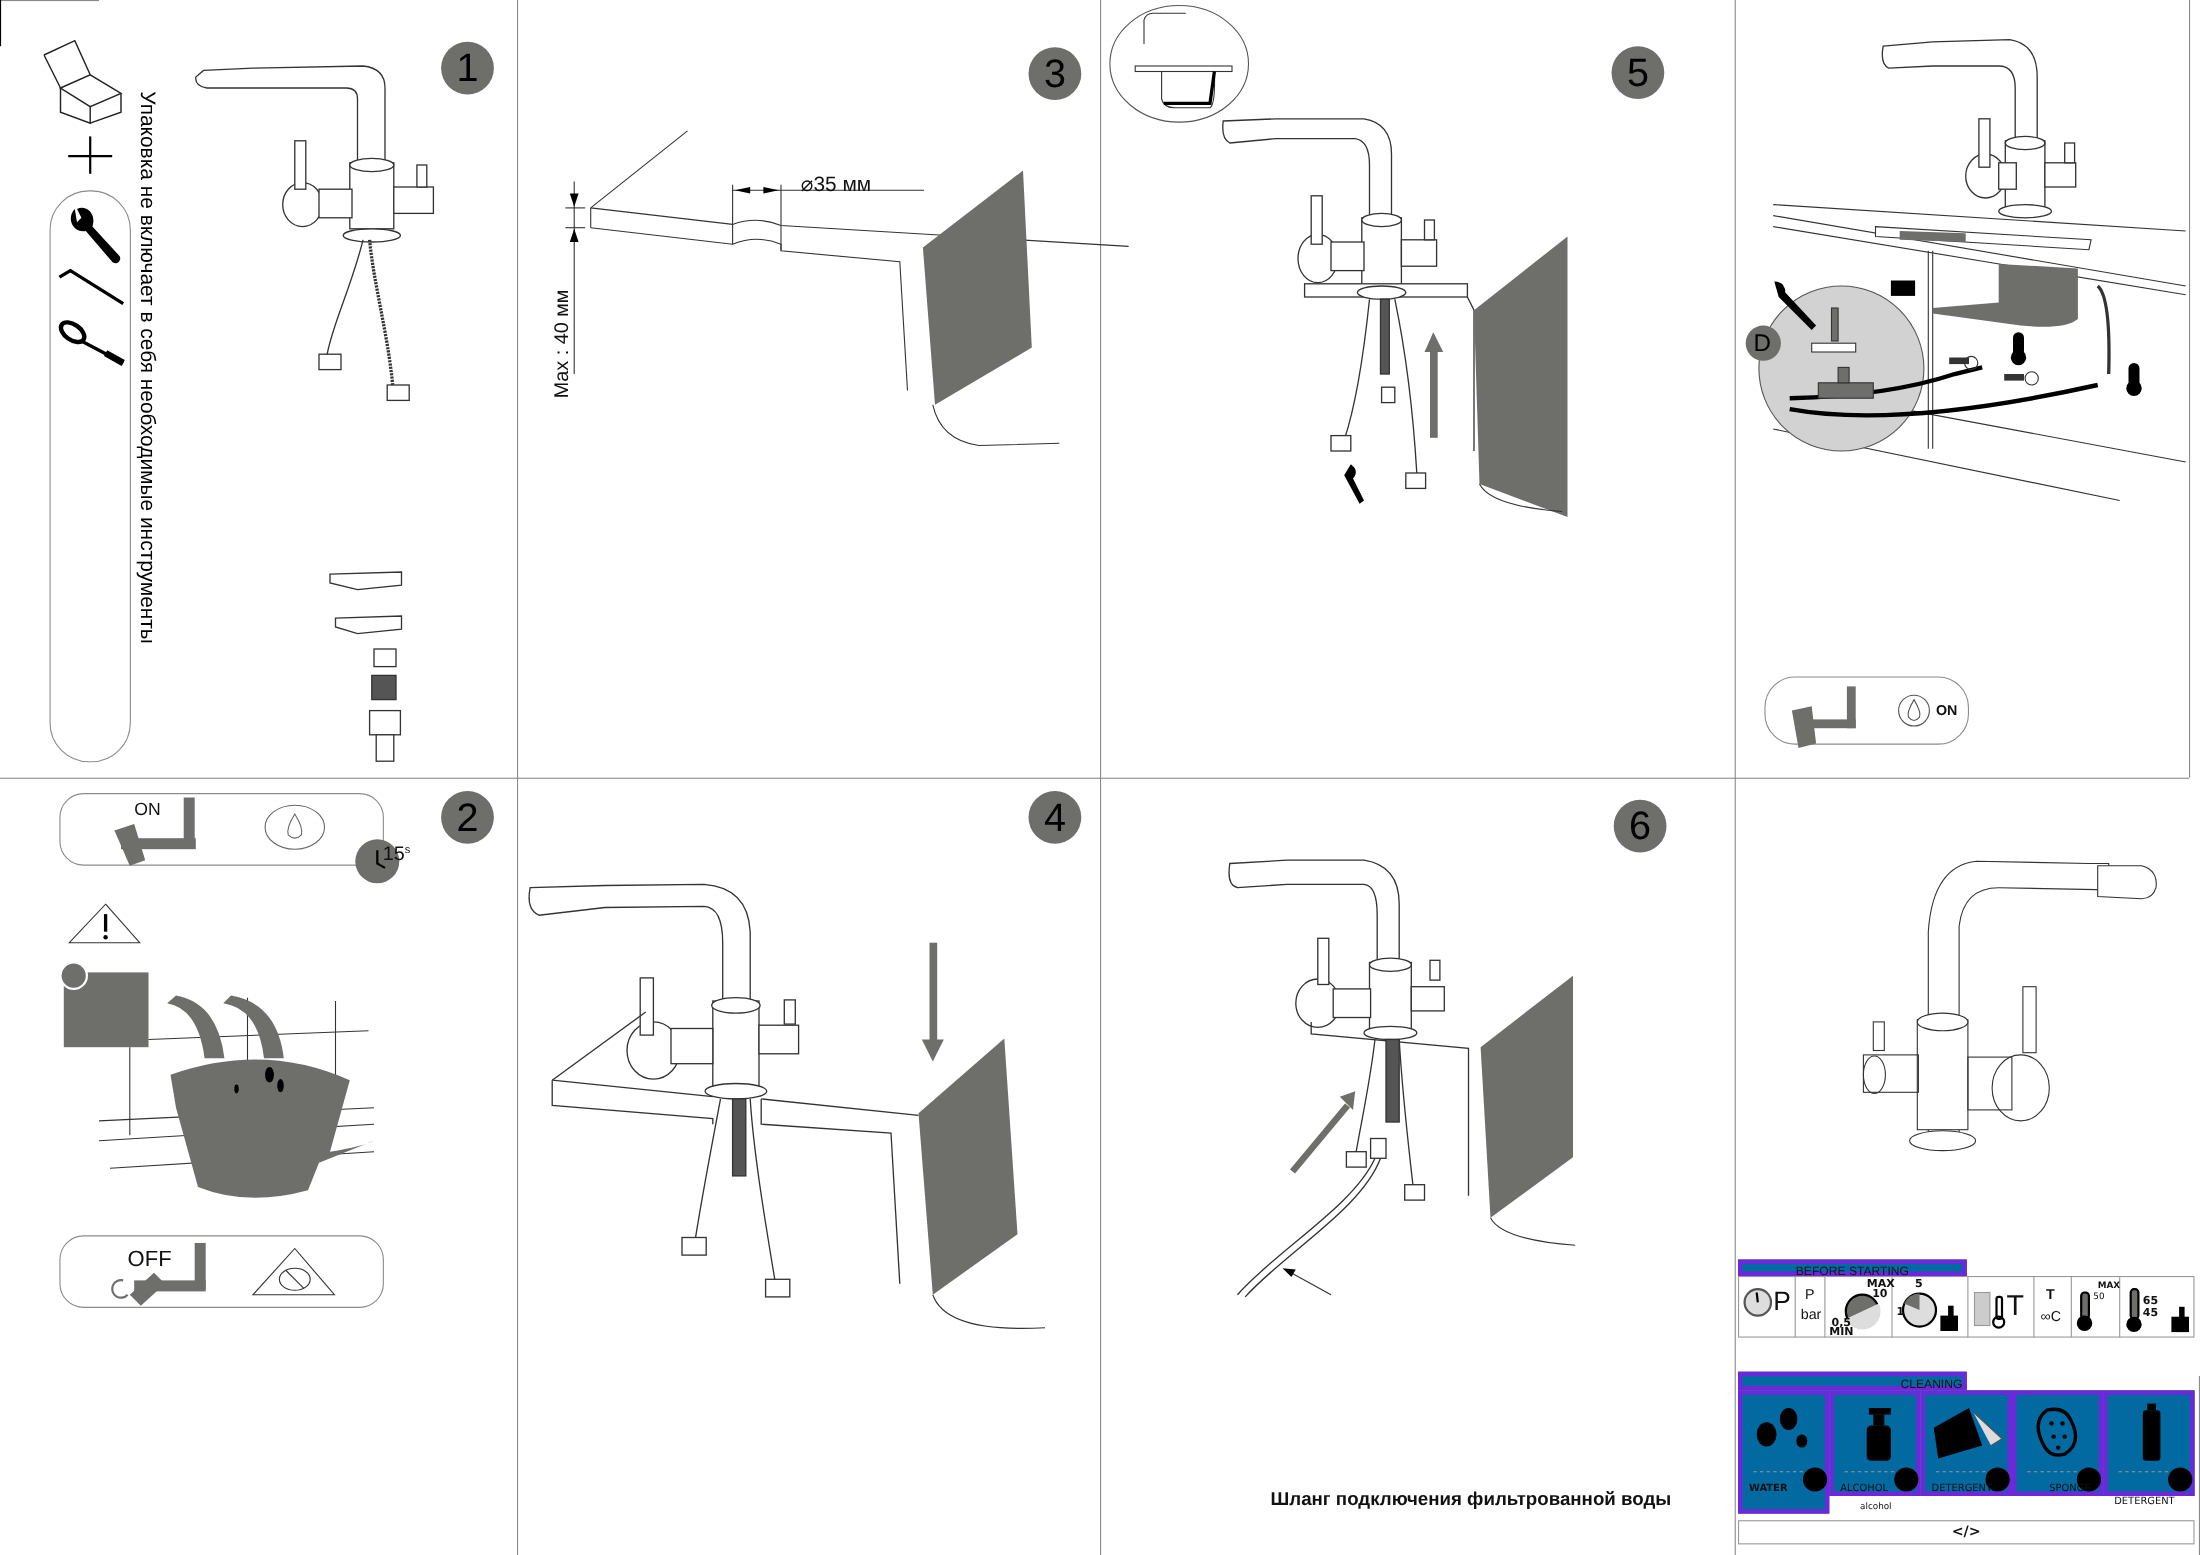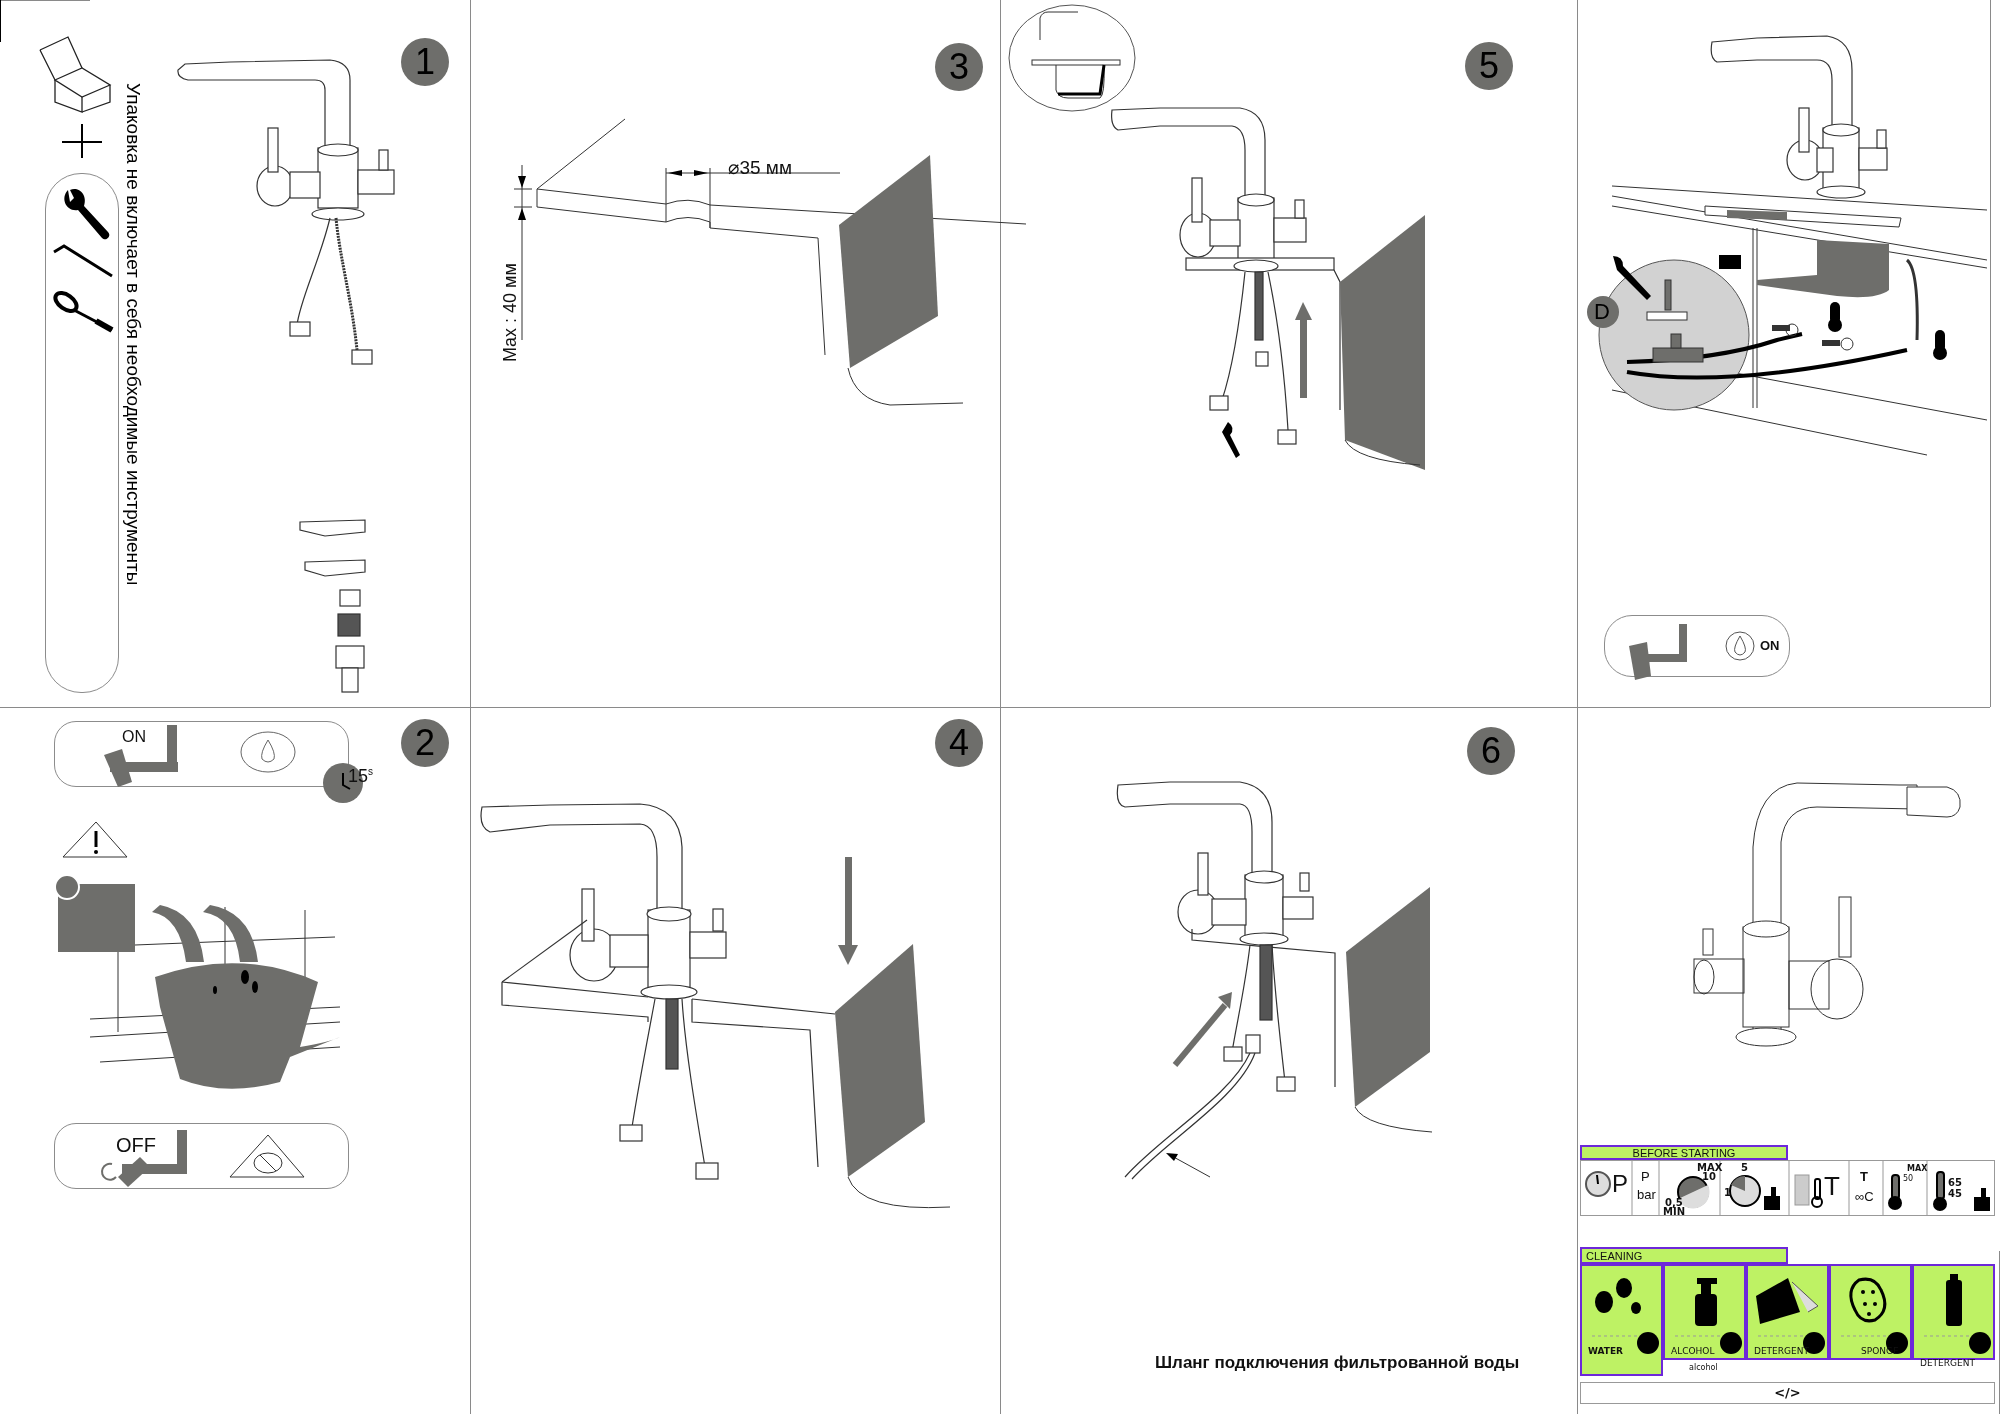--- a/index.html
+++ b/index.html
@@ -10,21 +10,21 @@
   .grid-h { position:absolute; height:1px; background:#8a8a8a; }
   .badge { position:absolute; width:48px; height:48px; border-radius:50%;
            background:#6e6e6b; color:#000; font-size:36px; line-height:48px;
            text-align:center; font-family:"Liberation Sans", sans-serif; }
   svg { position:absolute; left:0; top:0; overflow:visible; }
   .pill { position:absolute; border:1.2px solid #8c8c8c; border-radius:28px; box-sizing:border-box; }
   .vtext { position:absolute; writing-mode:vertical-rl; font-family:"Liberation Sans", sans-serif;
            font-size:19px; color:#000; white-space:nowrap; }
   .lbl { position:absolute; font-family:"Liberation Sans", sans-serif; white-space:nowrap; }
   .table-box { position:absolute; border:1px solid #999; box-sizing:border-box; }
-  .cell { position:absolute; border:2px solid #6d28d9; box-sizing:border-box; background:#bef264; }
+  .cell { position:absolute; border:4px solid #6d28d9; box-sizing:border-box; background:#0369a1; }
   .small { font-size:10px; font-family:"DejaVu Sans", sans-serif; }
   .dot { position:absolute; width:22px; height:22px; border-radius:50%; background:#000; }
 </style>
 </head>
 <body>
 
 <div class="grid-v" style="left:470px;top:0;height:1414px;"></div>
 <div class="grid-v" style="left:1000px;top:0;height:1414px;"></div>
 <div class="grid-v" style="left:1577px;top:0;height:1414px;"></div>
 <div class="grid-h" style="left:0;top:707px;width:1990px;"></div>
@@ -428,21 +428,21 @@
   <div class="lbl small" style="left:164px;top:455px;font-weight:bold;">5</div>
   <div class="lbl small" style="left:147px;top:480px;font-weight:bold;">1</div>
   <div class="lbl" style="left:247px;top:464px;font-size:26px;font-weight:lighter;">T</div>
   <div class="lbl" style="left:283px;top:462px;font-size:13px;font-weight:bold;">T</div>
   <div class="lbl" style="left:278px;top:482px;font-size:13px;">∞C</div>
   <div class="lbl small" style="left:330px;top:457px;font-size:8px;font-weight:bold;">MAX</div>
   <div class="lbl small" style="left:326px;top:467px;font-size:8px;">50</div>
   <div class="lbl small" style="left:371px;top:470px;font-weight:bold;">65</div>
   <div class="lbl small" style="left:371px;top:481px;font-weight:bold;text-align:center;">45</div>
 
-  <div class="cell" style="left:3px;top:540px;width:208px;height:17px;font-size:11px;line-height:15px;padding-left:4px;">
+  <div class="cell" style="left:3px;top:540px;width:208px;height:17px;font-size:11px;line-height:15px;padding-left:4px;text-align:right;">
     <span style="font-family:'Liberation Sans', sans-serif;">CLEANING</span>
   </div>
   <div class="table-box" style="left:3px;top:557px;width:415px;height:96px;"></div>
   <div id="cleaning-cells">
       <div class="cell" style="left: 3px; top: 557px; width: 83px; height: 112px; font-weight: bold;">
         <svg width="83" height="96">
           <ellipse cx="22" cy="36" rx="9" ry="11" fill="#000"></ellipse>
           <ellipse cx="42" cy="22" rx="8" ry="10" fill="#000"></ellipse>
           <ellipse cx="54" cy="42" rx="5" ry="6" fill="#000"></ellipse>
           <line x1="10" y1="70" x2="73" y2="70" stroke="#999" stroke-dasharray="3 3"></line>

